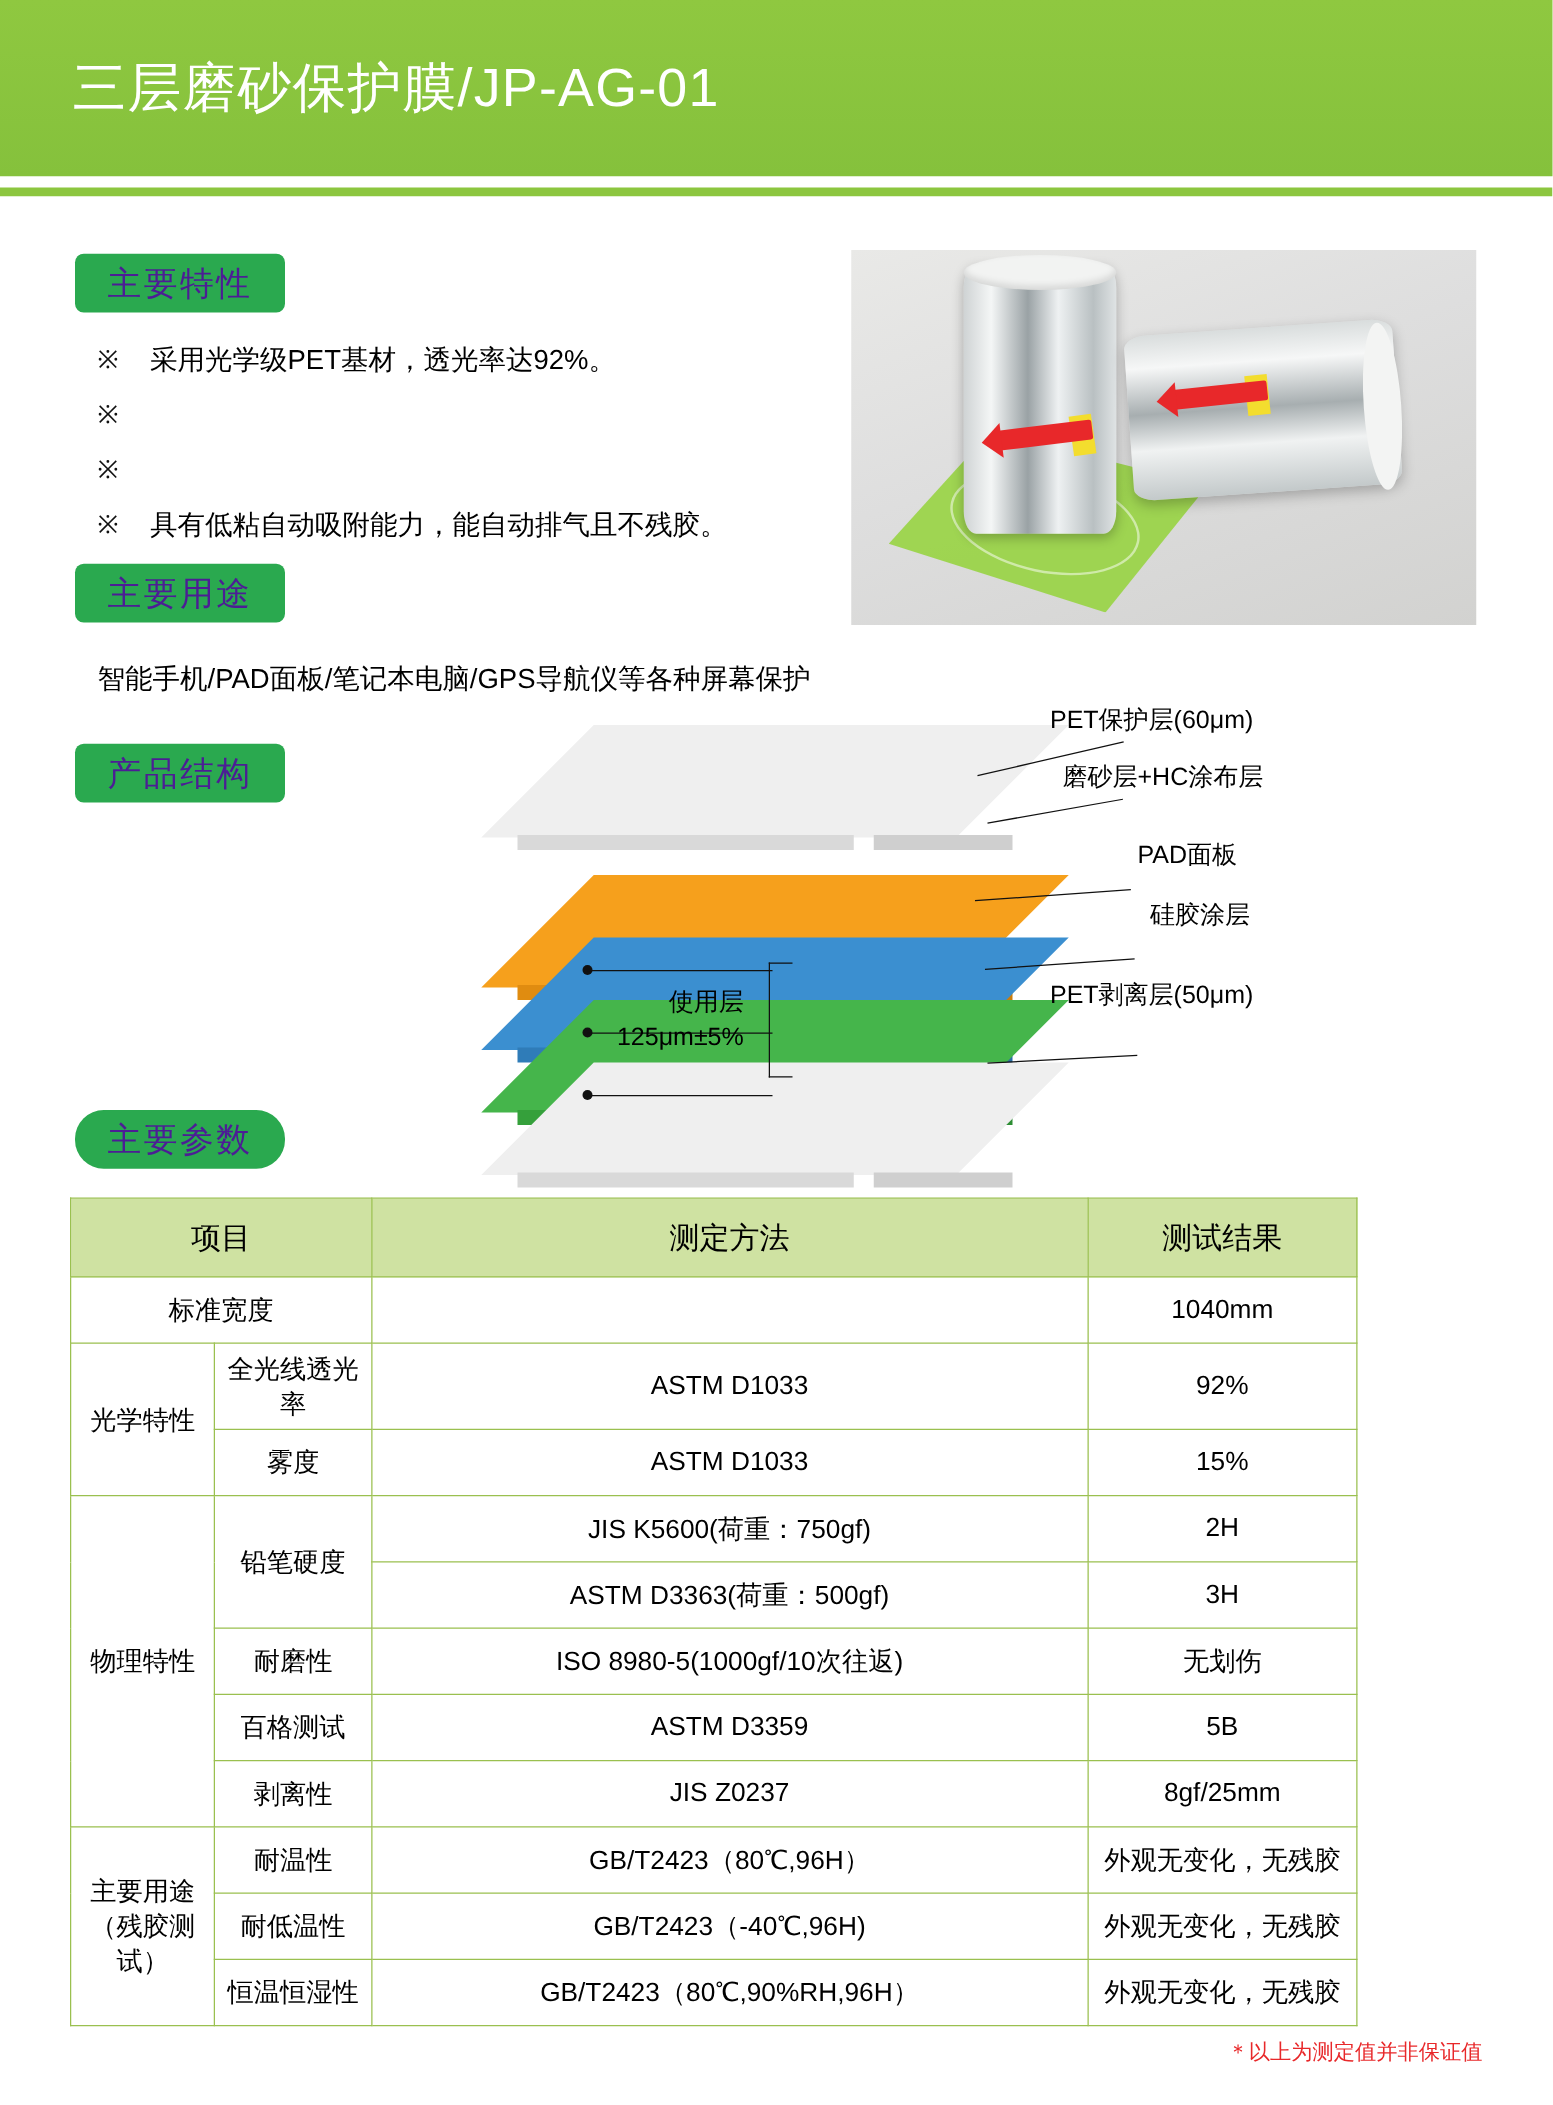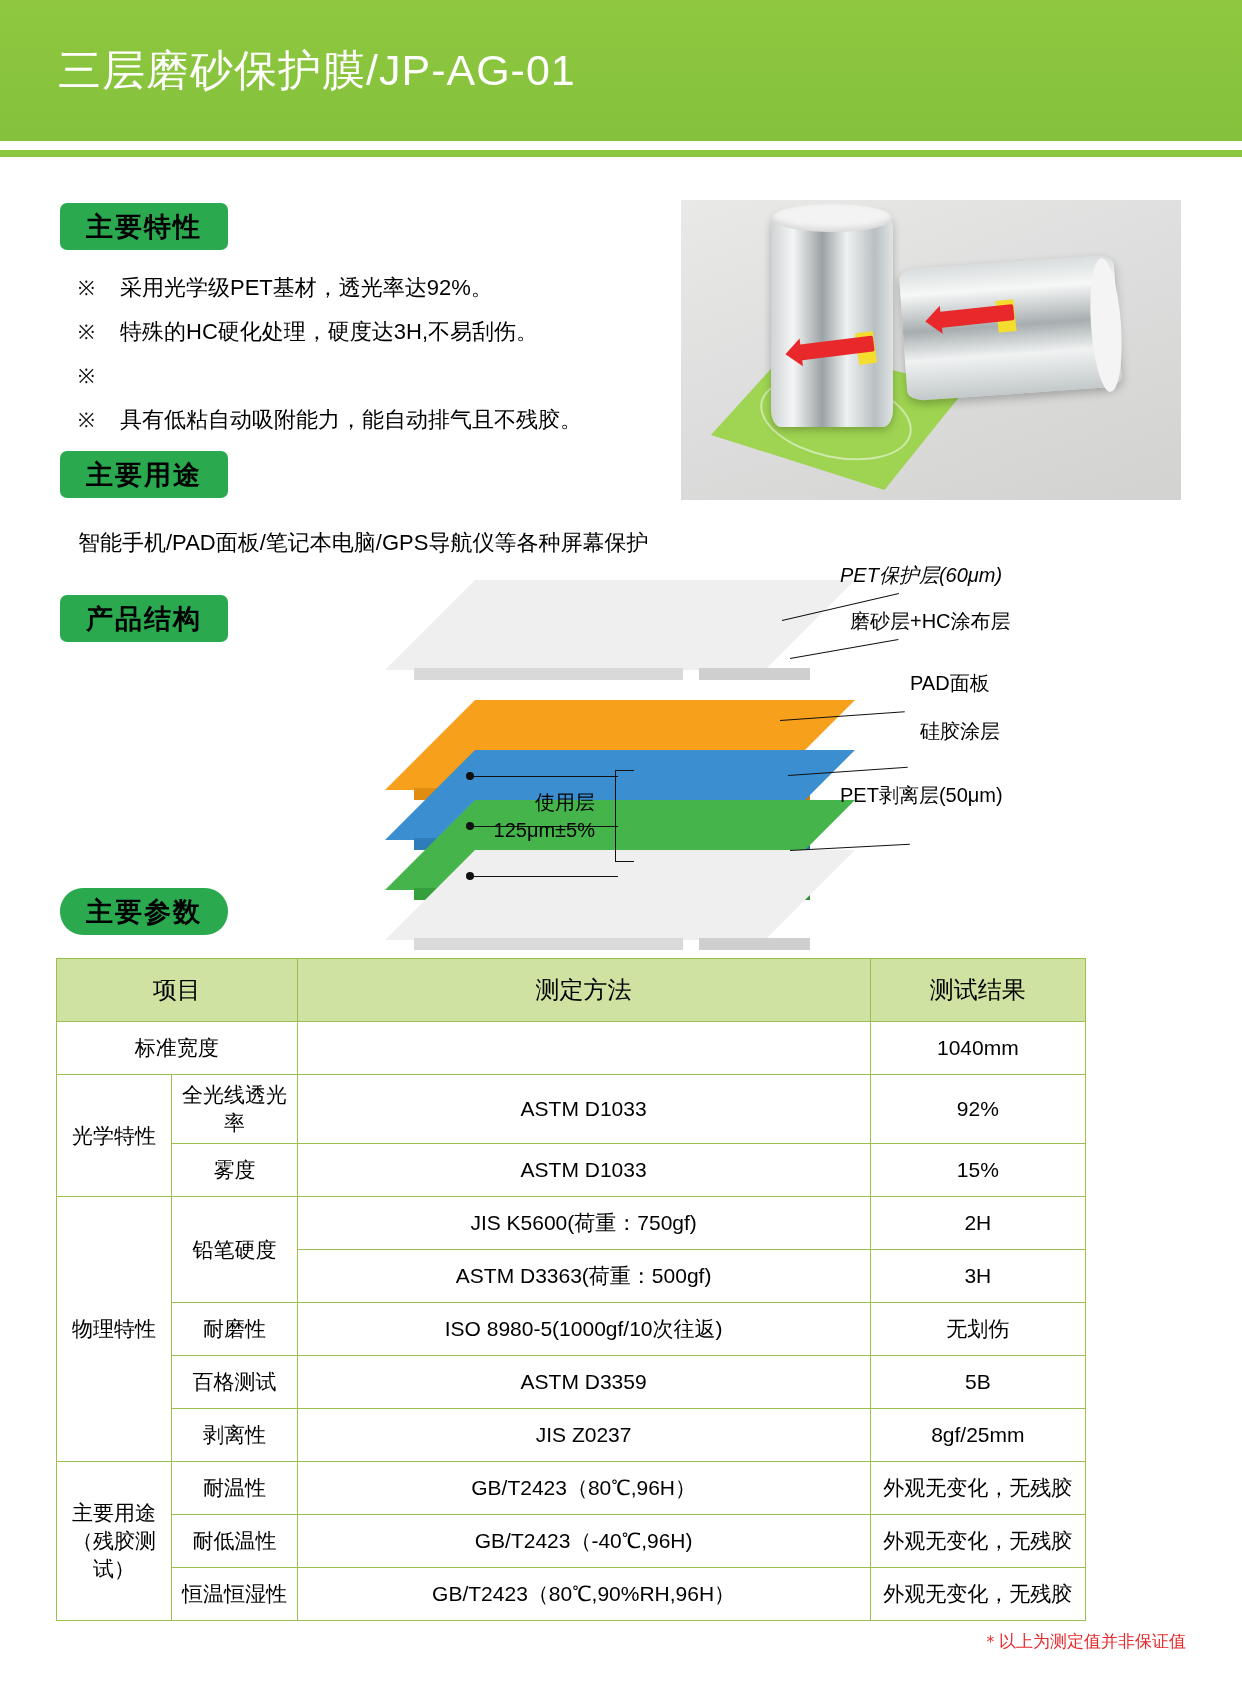--- a/index.html
+++ b/index.html
@@ -42,23 +42,23 @@
     width: 1242px;
     height: 7px;
     background: #8cc63f;
   }
 
   
   .badge {
     position: absolute;
     background: #2aa94f;
     border-radius: 7px;
-    color: #000000;
+    color: #4c1d95;
     font-size: 27px;
-    font-weight: bold;
+    font-weight: normal;
     letter-spacing: 2px;
     display: flex;
     align-items: center;
     justify-content: center;
   }
   #badge-features { left: 60px; top: 203px; width: 168px; height: 47px; }
   #badge-uses     { left: 60px; top: 451px; width: 168px; height: 47px; }
   #badge-structure{ left: 60px; top: 595px; width: 168px; height: 47px; }
   #badge-params   { left: 60px; top: 888px; width: 168px; height: 47px; border-radius: 23px; }
 
@@ -302,21 +302,20 @@
 
 <div class="badge" id="badge-features">主要特性</div>
 
 <div class="feature-list">
   <div class="feature-row">
     <span class="feature-mark">※</span>
     <span>采用光学级PET基材，透光率达92%。</span>
   </div>
   <div class="feature-row">
     <span class="feature-mark">※</span>
-    <span>特殊的HC硬化处理，硬度达3H,不易刮伤。</span>
   </div>
   <div class="feature-row">
     <span class="feature-mark">※</span>
   </div>
   <div class="feature-row">
     <span class="feature-mark">※</span>
     <span>具有低粘自动吸附能力，能自动排气且不残胶。</span>
   </div>
 </div>
 
@@ -365,21 +364,21 @@
       <div class="front"></div>
       <div class="side"></div>
   </div>
 
   <div class="lead" style="left:372px; top:60px; width:120px; transform: rotate(-13deg);"></div>
   <div class="lead" style="left:380px; top:98px; width:110px; transform: rotate(-10deg);"></div>
   <div class="lead" style="left:370px; top:160px; width:125px; transform: rotate(-4deg);"></div>
   <div class="lead" style="left:378px; top:215px; width:120px; transform: rotate(-4deg);"></div>
   <div class="lead" style="left:380px; top:290px; width:120px; transform: rotate(-3deg);"></div>
 
-  <div class="lbl" style="left:430px; top:2px;font-style:italic;">PET保护层(60μm)</div>
+  <div class="lbl" style="left:430px; top:2px;">PET保护层(60μm)</div>
   <div class="lbl" style="left:440px; top:48px;">磨砂层+HC涂布层</div>
   <div class="lbl" style="left:500px; top:110px;">PAD面板</div>
   <div class="lbl" style="left:510px; top:158px;">硅胶涂层</div>
   <div class="lbl" style="left:430px; top:222px;">PET剥离层(50μm)</div>
 
   <div class="brace" style="left:205px; top:210px; width:18px; height:90px;"></div>
   <div class="dot" style="left:56px; top:212px;"></div>
   <div class="dot" style="left:56px; top:262px;"></div>
   <div class="dot" style="left:56px; top:312px;"></div>
   <div class="lead" style="left:60px; top:216px; width:148px;"></div>

